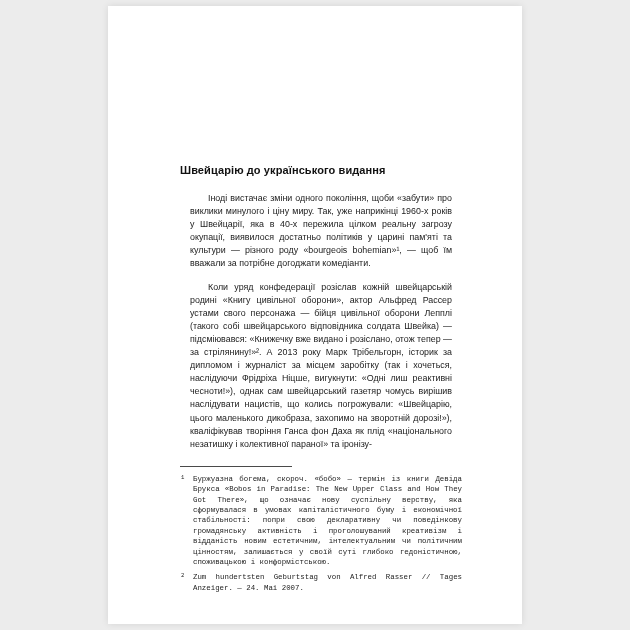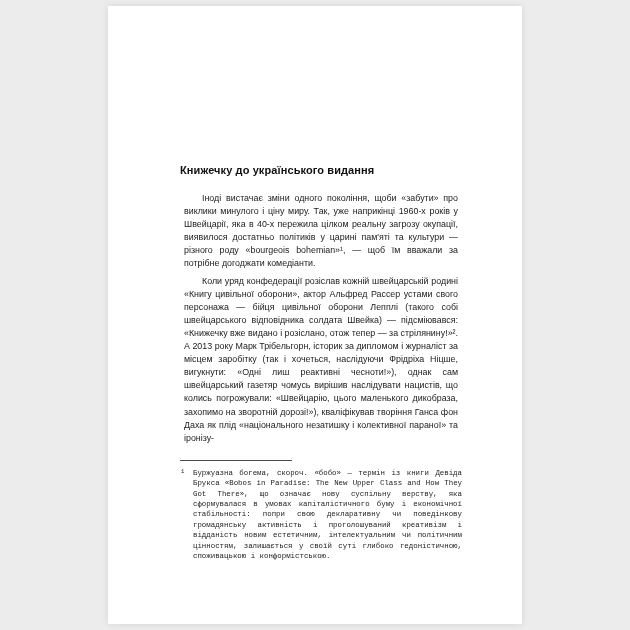--- a/index.html
+++ b/index.html
@@ -34,21 +34,21 @@
     font-size: 11px;
     font-weight: bold;
     margin: 0 0 16px 0;
     letter-spacing: 0.1px;
     color: #111;
   }
   .body-par {
     font-size: 8.9px;
     line-height: 13.1px;
     text-align: justify;
-    margin: 4px;
+    margin: 10px;
     text-indent: 18px;
   }
   .footnotes {
     margin-top: 15px;
   }
   .footnote-rule {
     width: 112px;
     height: 0;
     border-top: 1px solid #4a4a4a;
     margin-bottom: 7px;
@@ -69,30 +69,34 @@
     top: -1px;
     font-size: 5.6px;
   }
 </style>
 </head>
 <body>
 
 <div class="page">
   <div class="text-block">
 
-    <h1 class="heading">Книжечку до українського видання</h1>
+    <h1 class="heading">Швейцарію до українського видання</h1>
 
     <p class="body-par">Іноді вистачає зміни одного покоління, щоби «забути» про виклики минулого і ціну миру. Так, уже наприкінці 1960-х років у Швейцарії, яка в 40-х пережила цілком реальну загрозу окупації, виявилося достатньо політиків у царині пам'яті та культури — різного роду «bourgeois bohemian»¹, — щоб їм вважали за потрібне догоджати комедіанти.</p>
 
     <p class="body-par">Коли уряд конфедерації розіслав кожній швейцарській родині «Книгу цивільної оборони», актор Альфред Рассер устами свого персонажа — бійця цивільної оборони Лепплі (такого собі швейцарського відповідника солдата Швейка) — підсміювався: «Книжечку вже видано і розіслано, отож тепер — за стрілянину!»². А 2013 року Марк Трібельгорн, історик за дипломом і журналіст за місцем заробітку (так і хочеться, наслідуючи Фрідріха Ніцше, вигукнути: «Одні лиш реактивні чесноти!»), однак сам швейцарський газетяр чомусь вирішив наслідувати нацистів, що колись погрожували: «Швейцарію, цього маленького дикобраза, захопимо на зворотній дорозі!»), кваліфікував творіння Ганса фон Даха як плід «національного незатишку і колективної параної» та іронізу-</p>
 
     <div class="footnotes">
       <div class="footnote-rule"></div>
 
       <div class="footnote">
         <span class="fn-marker">1</span>
         <span class="fn-text">Буржуазна богема, скороч. «бобо» — термін із книги Девіда Брукса «Bobos in Paradise: The New Upper Class and How They Got There», що означає нову суспільну верству, яка сформувалася в умовах капіталістичного буму і економічної стабільності: попри свою декларативну чи поведінкову громадянську активність і проголошуваний креативізм і відданість новим естетичним, інтелектуальним чи політичним цінностям, залишається у своїй суті глибоко гедоністичною, споживацькою і конформістською.</span>
       </div>
 
+      <div class="footnote">
+        <span class="fn-marker">2</span>
+        <span class="fn-text">Zum hundertsten Geburtstag von Alfred Rasser // Tages Anzeiger. — 24. Mai 2007.</span>
+      </div>
     </div>
 
   </div>
 </div>
 
 </body></html>

